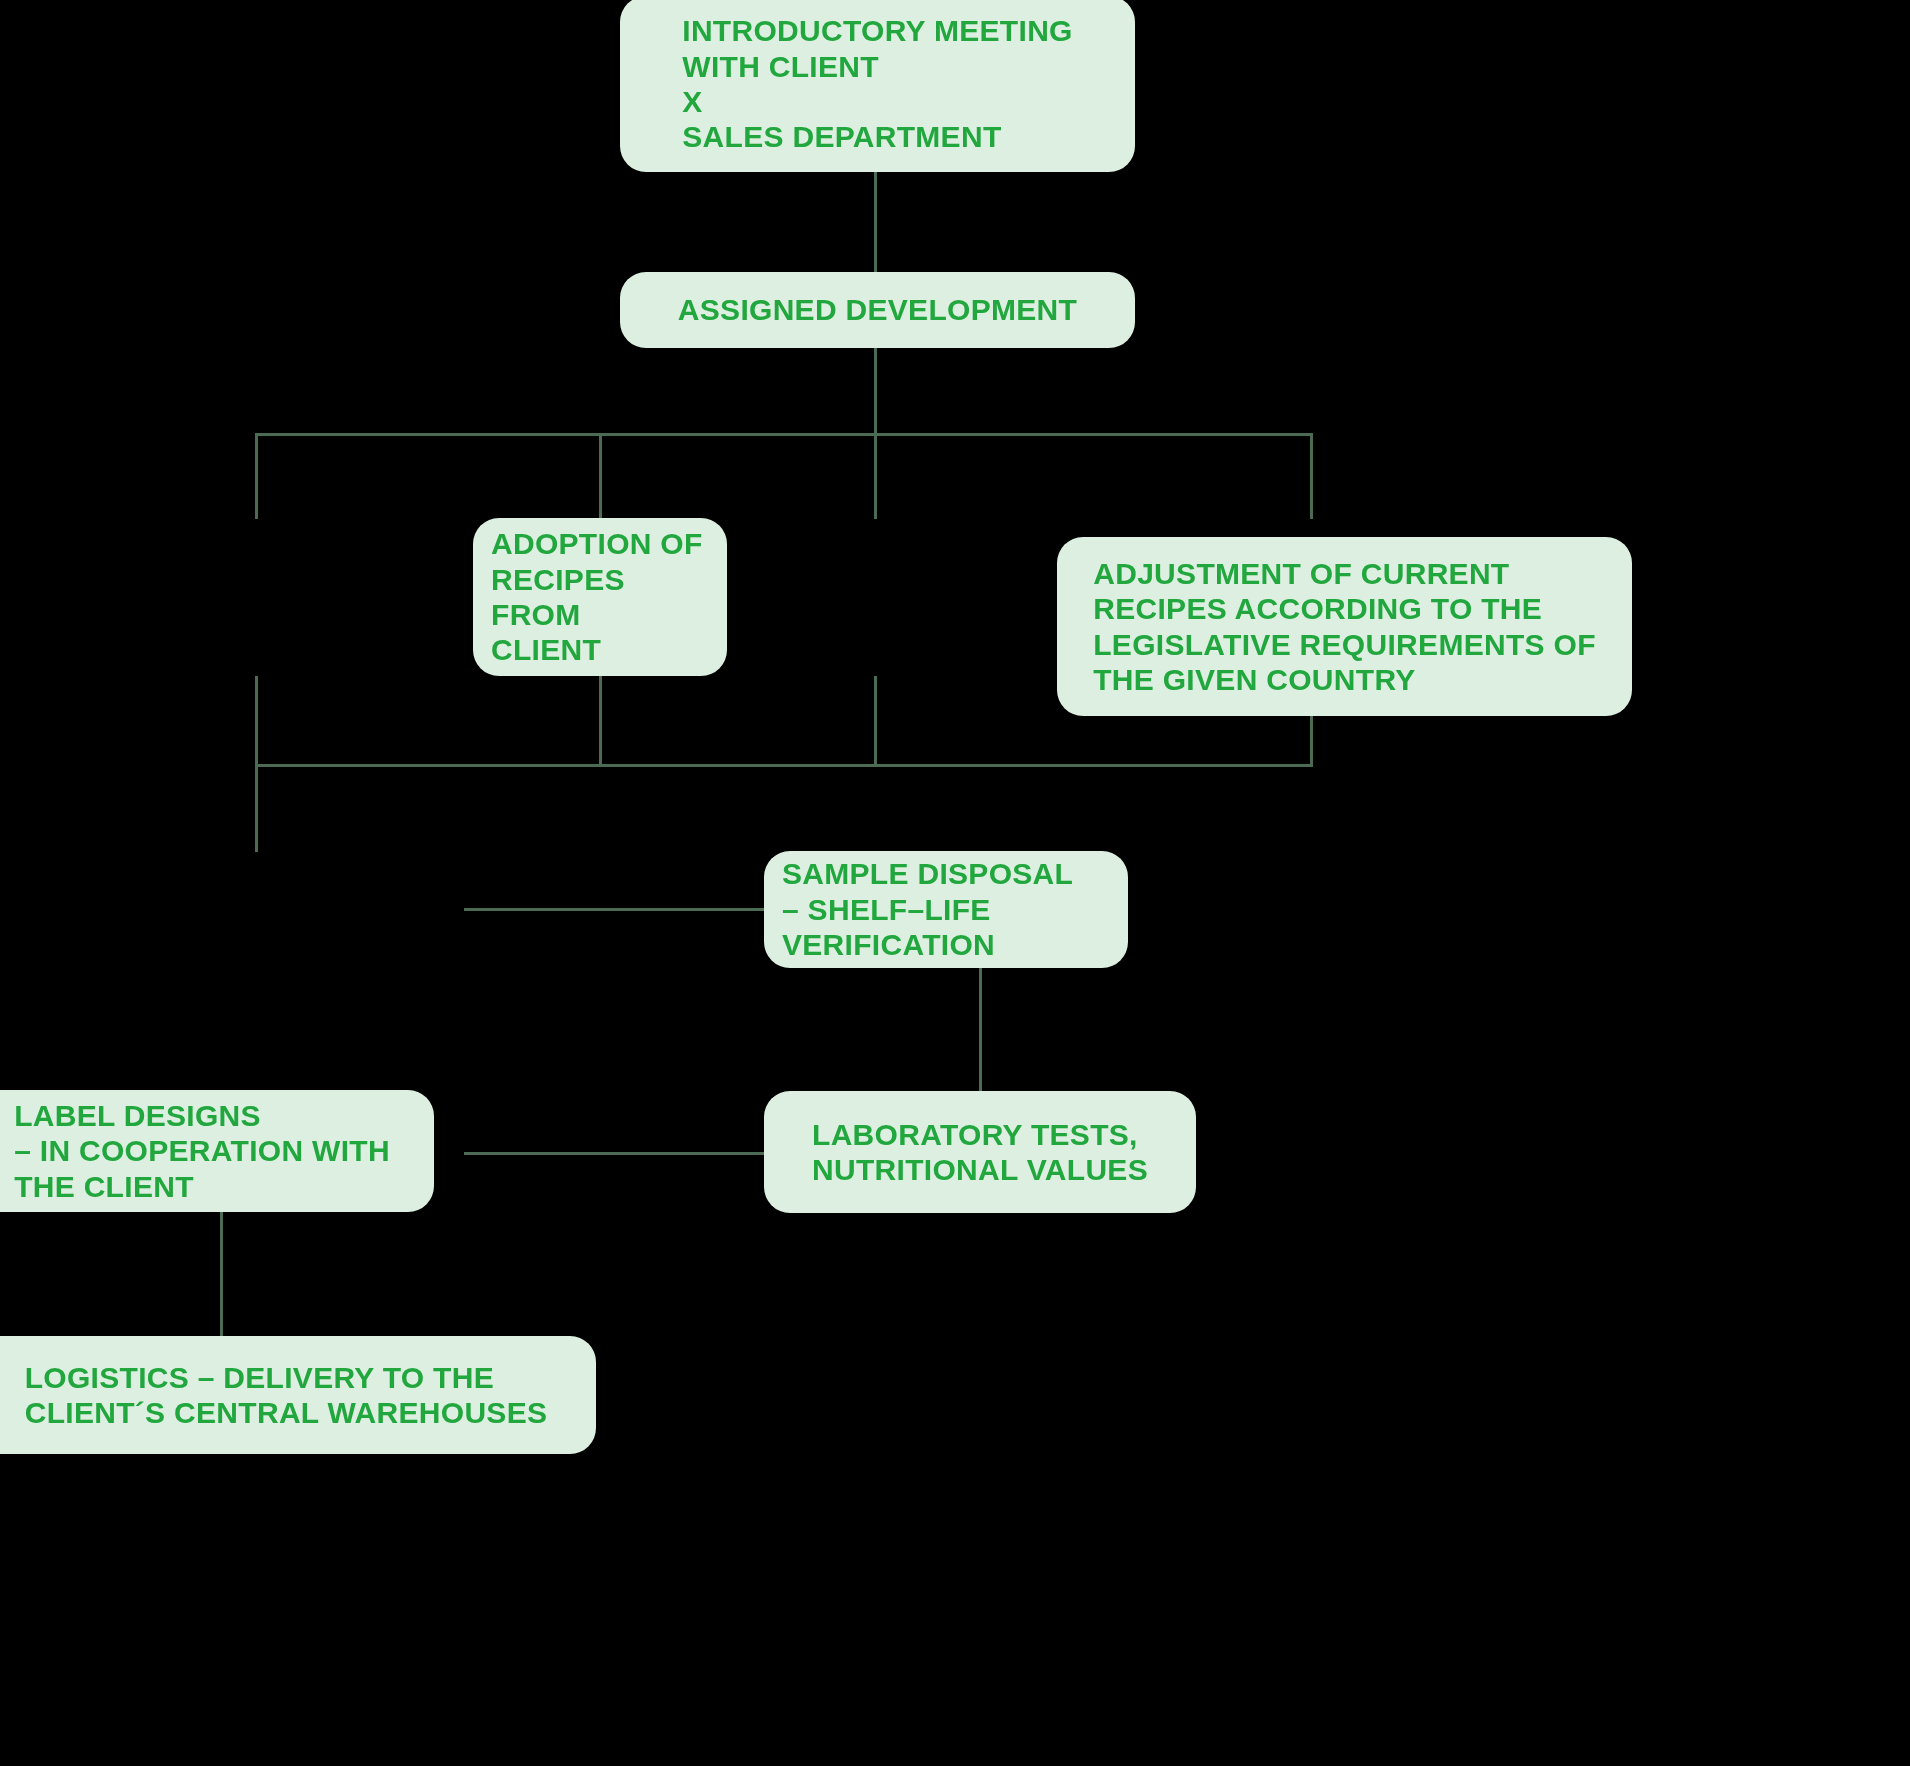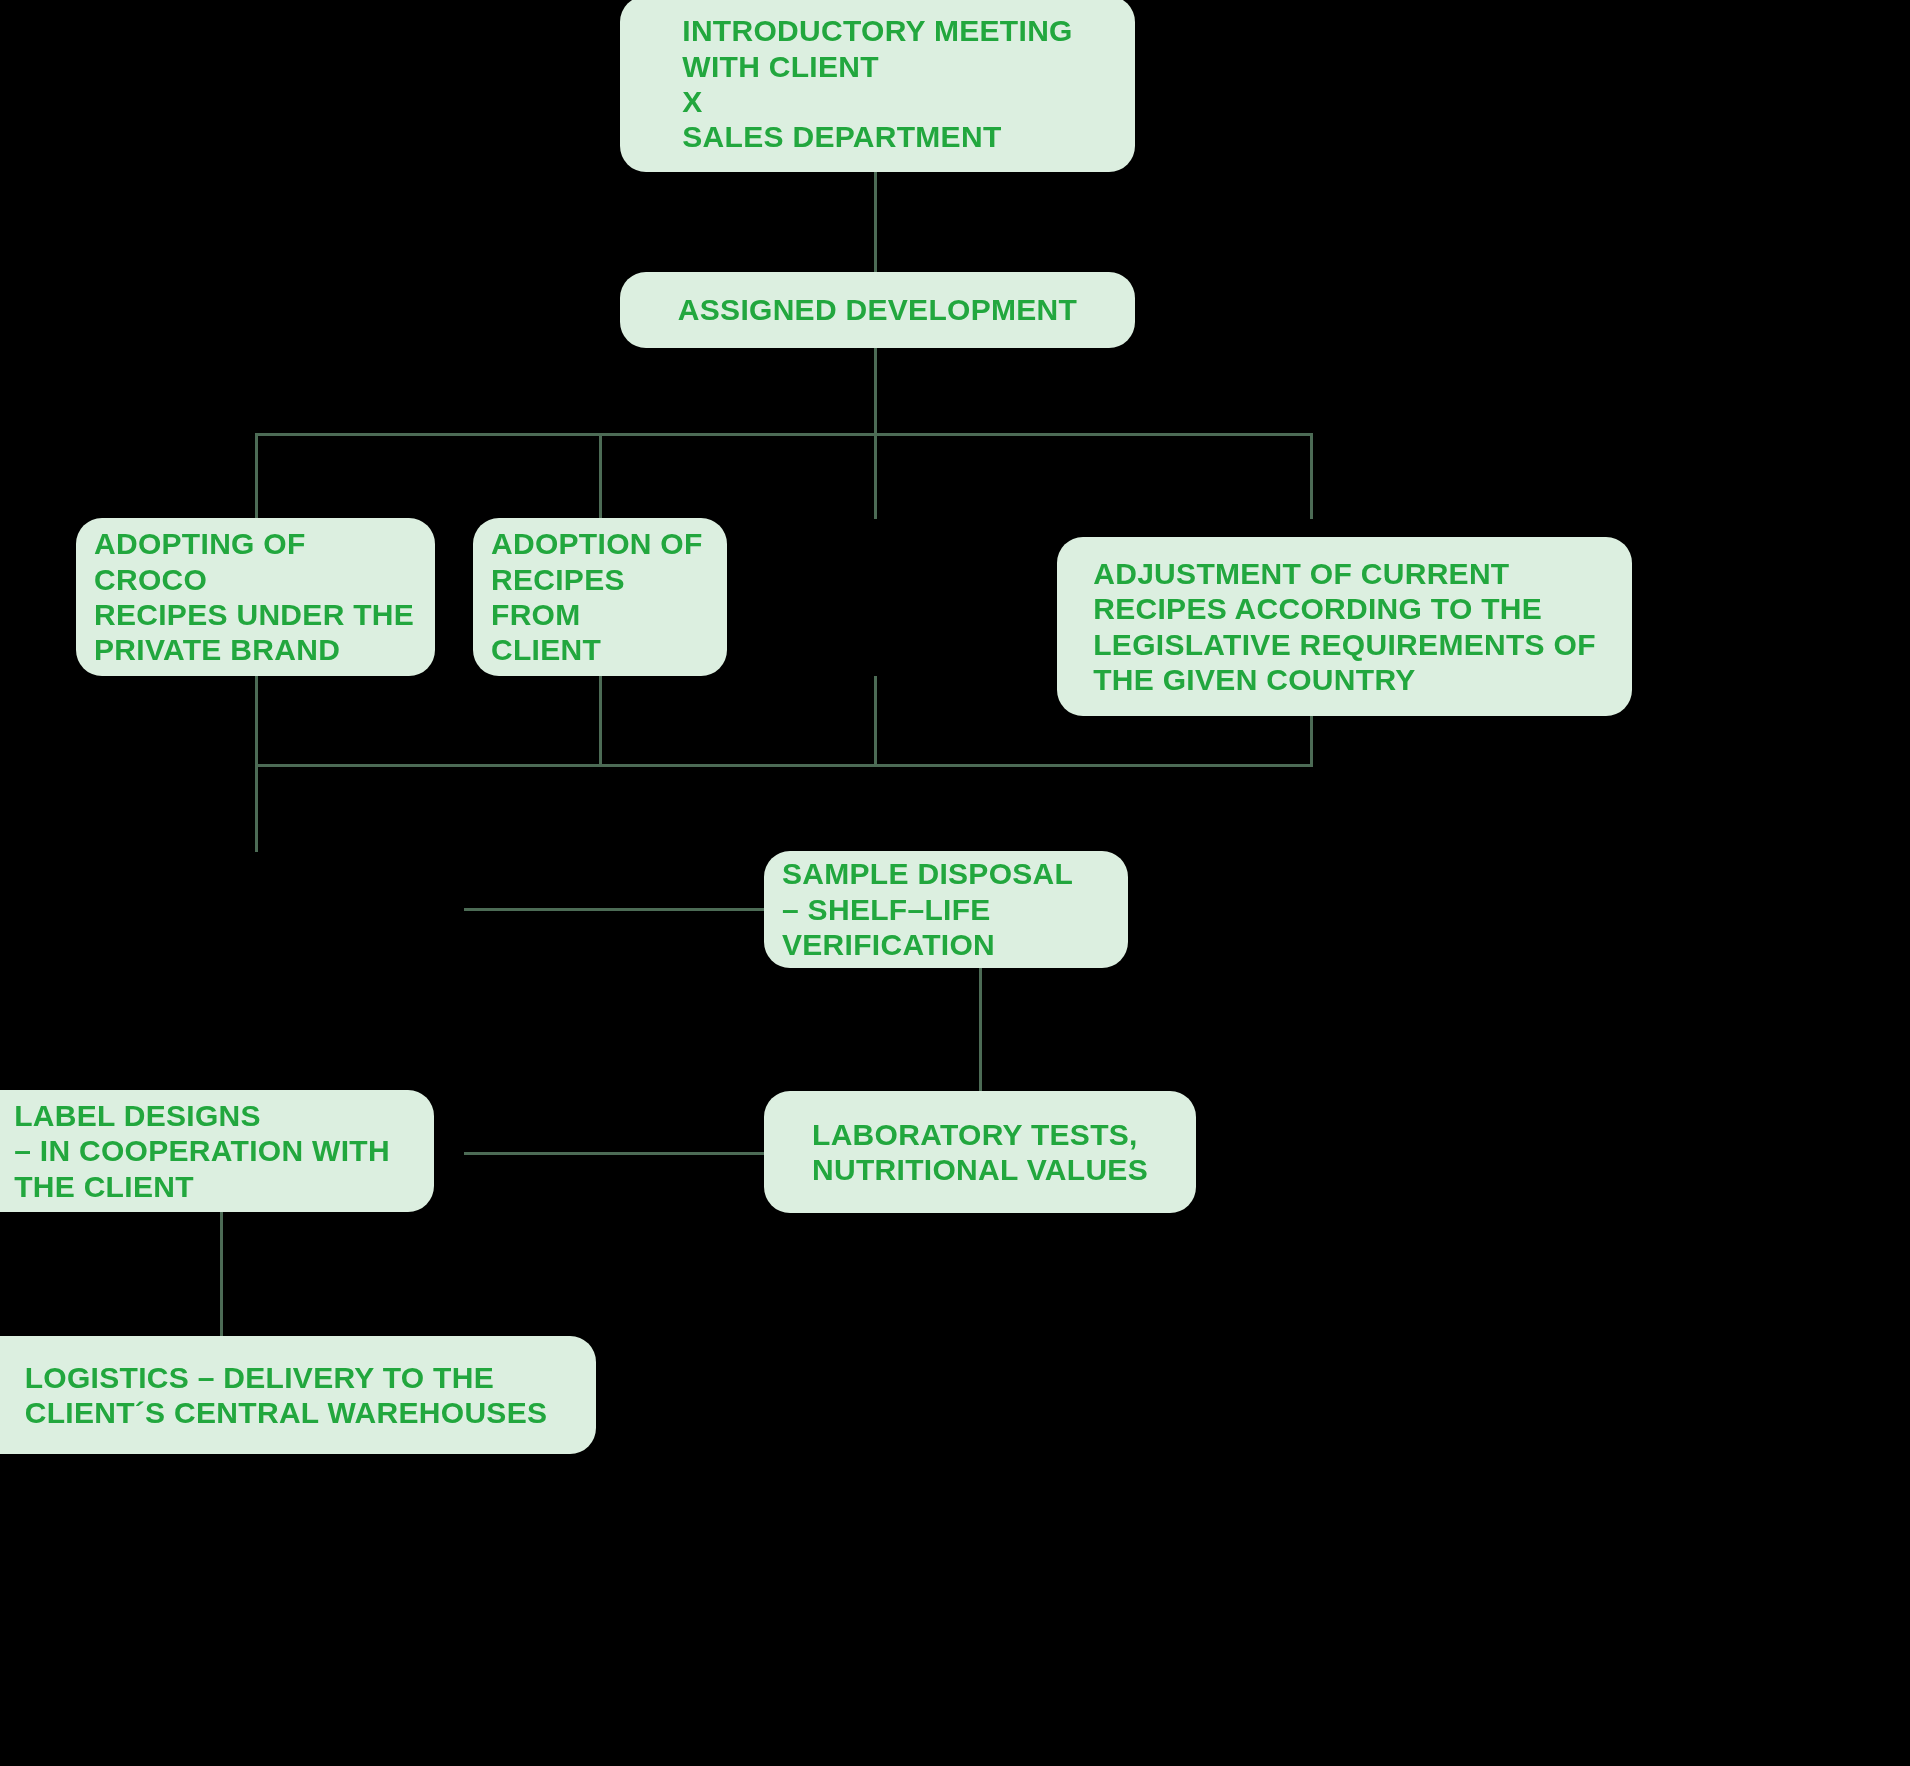--- a/index.html
+++ b/index.html
@@ -79,25 +79,20 @@
     <span class="label">INTRODUCTORY MEETING
 WITH CLIENT
 X
 SALES DEPARTMENT</span>
   </div>
 
   <div class="node" style="left:620px; top:272px; width:515px; height:76px;">
     <span class="label">ASSIGNED DEVELOPMENT</span>
   </div>
 
-  <div class="node" style="left:76px; top:518px; width:359px; height:158px;">
-    <span class="label">ADOPTING OF CROCO
-RECIPES UNDER THE
-PRIVATE BRAND</span>
-  </div>
 
   <div class="node" style="left:473px; top:518px; width:254px; height:158px;">
     <span class="label">ADOPTION OF
 RECIPES FROM
 CLIENT</span>
   </div>
 
 
   <div class="node" style="left:1057px; top:537px; width:575px; height:179px;">
     <span class="label">ADJUSTMENT OF CURRENT

